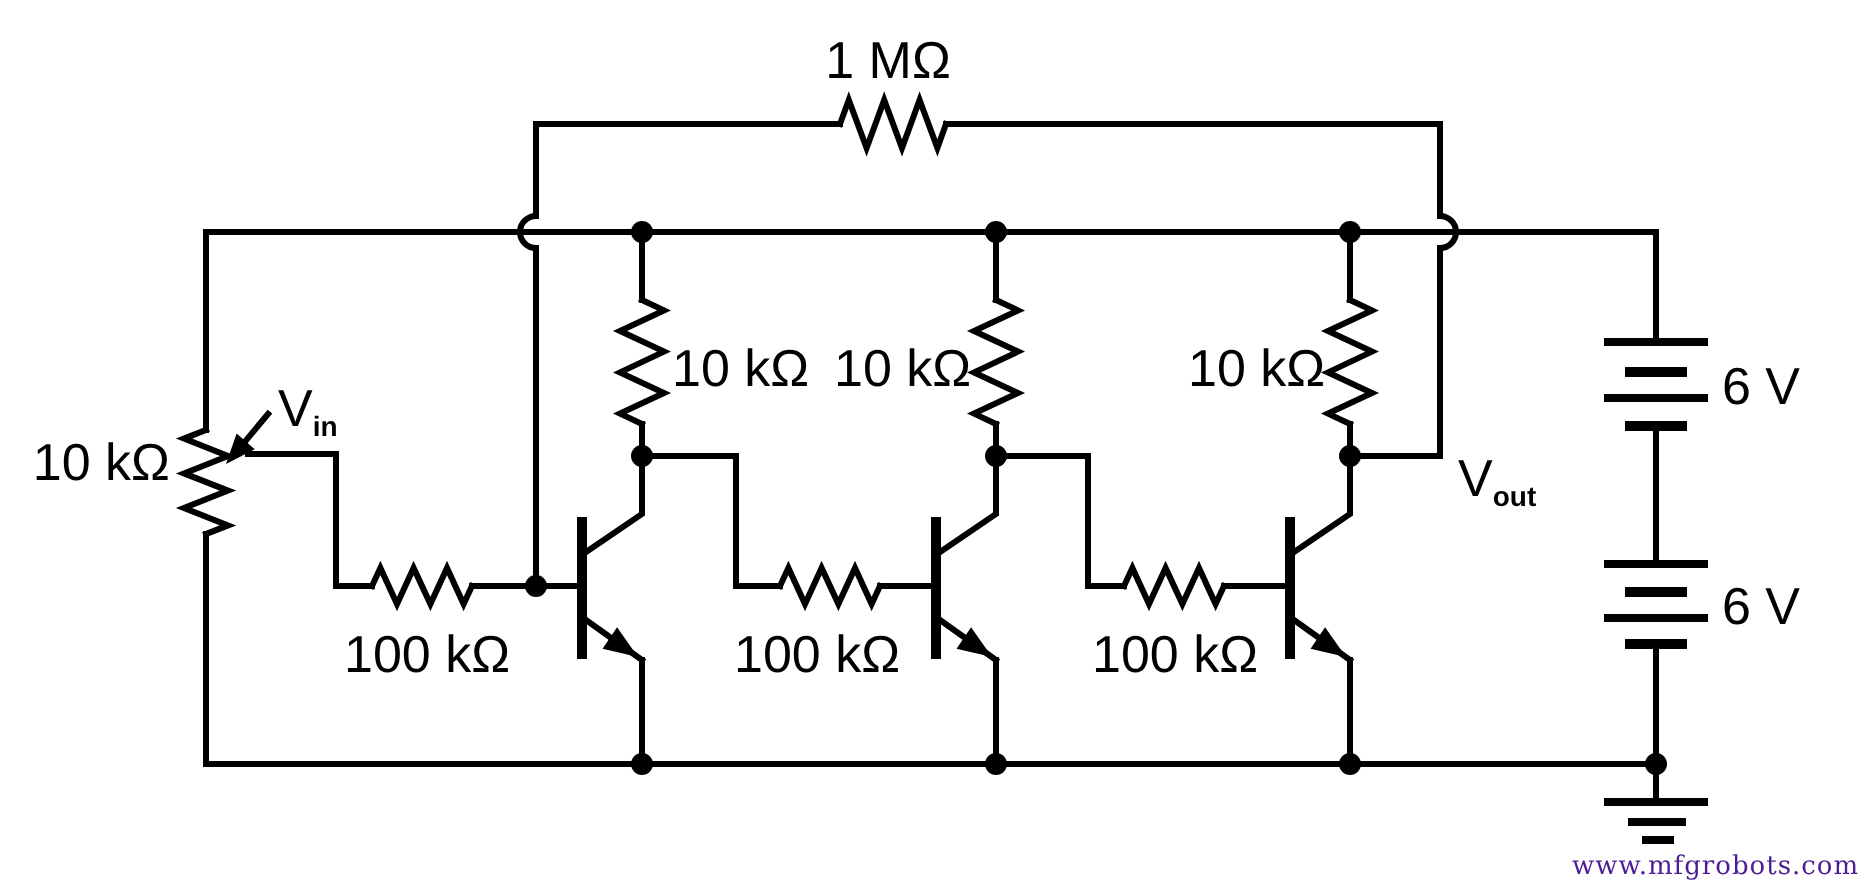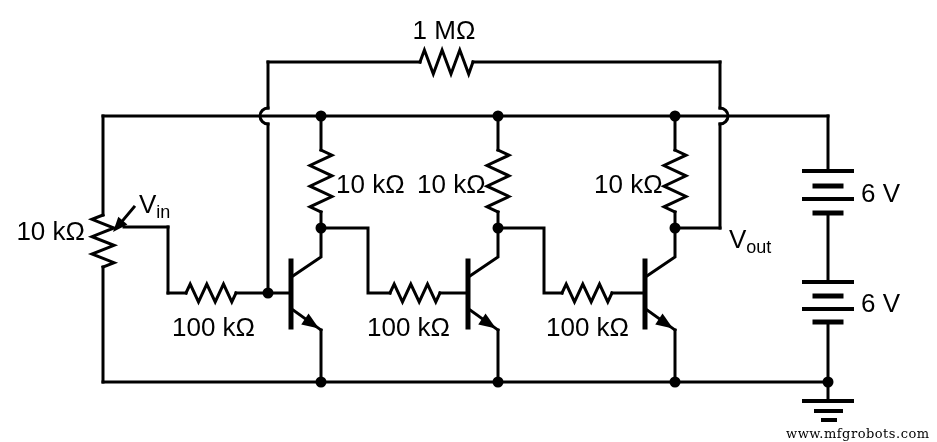--- a/index.html
+++ b/index.html
@@ -22,31 +22,32 @@
     top: 0;
   }
   .lbl {
     position: absolute;
     font-size: 26px;
     line-height: 1;
     white-space: nowrap;
     color: #000;
   }
   .lbl .sub {
-    font-size: 18px;
+    font-size: 14px;
     vertical-align: -5px;
+    font-weight: bold;
   }
   .lbl.center { text-align: center; }
   .lbl.right  { text-align: right; }
   .watermark {
     position: absolute;
     font-family: "DejaVu Serif", serif;
     font-size: 13px;
     letter-spacing: 0.5px;
-    color: #000000;
+    color: #4c1d95;
     text-align: right;
   }
 </style>
 </head>
 <body>
 
 <div class="canvas">
 
   <svg width="937" height="442" viewBox="0 0 937 442" stroke="#000000" fill="none" stroke-width="3" stroke-linecap="square" stroke-linejoin="miter">
 

